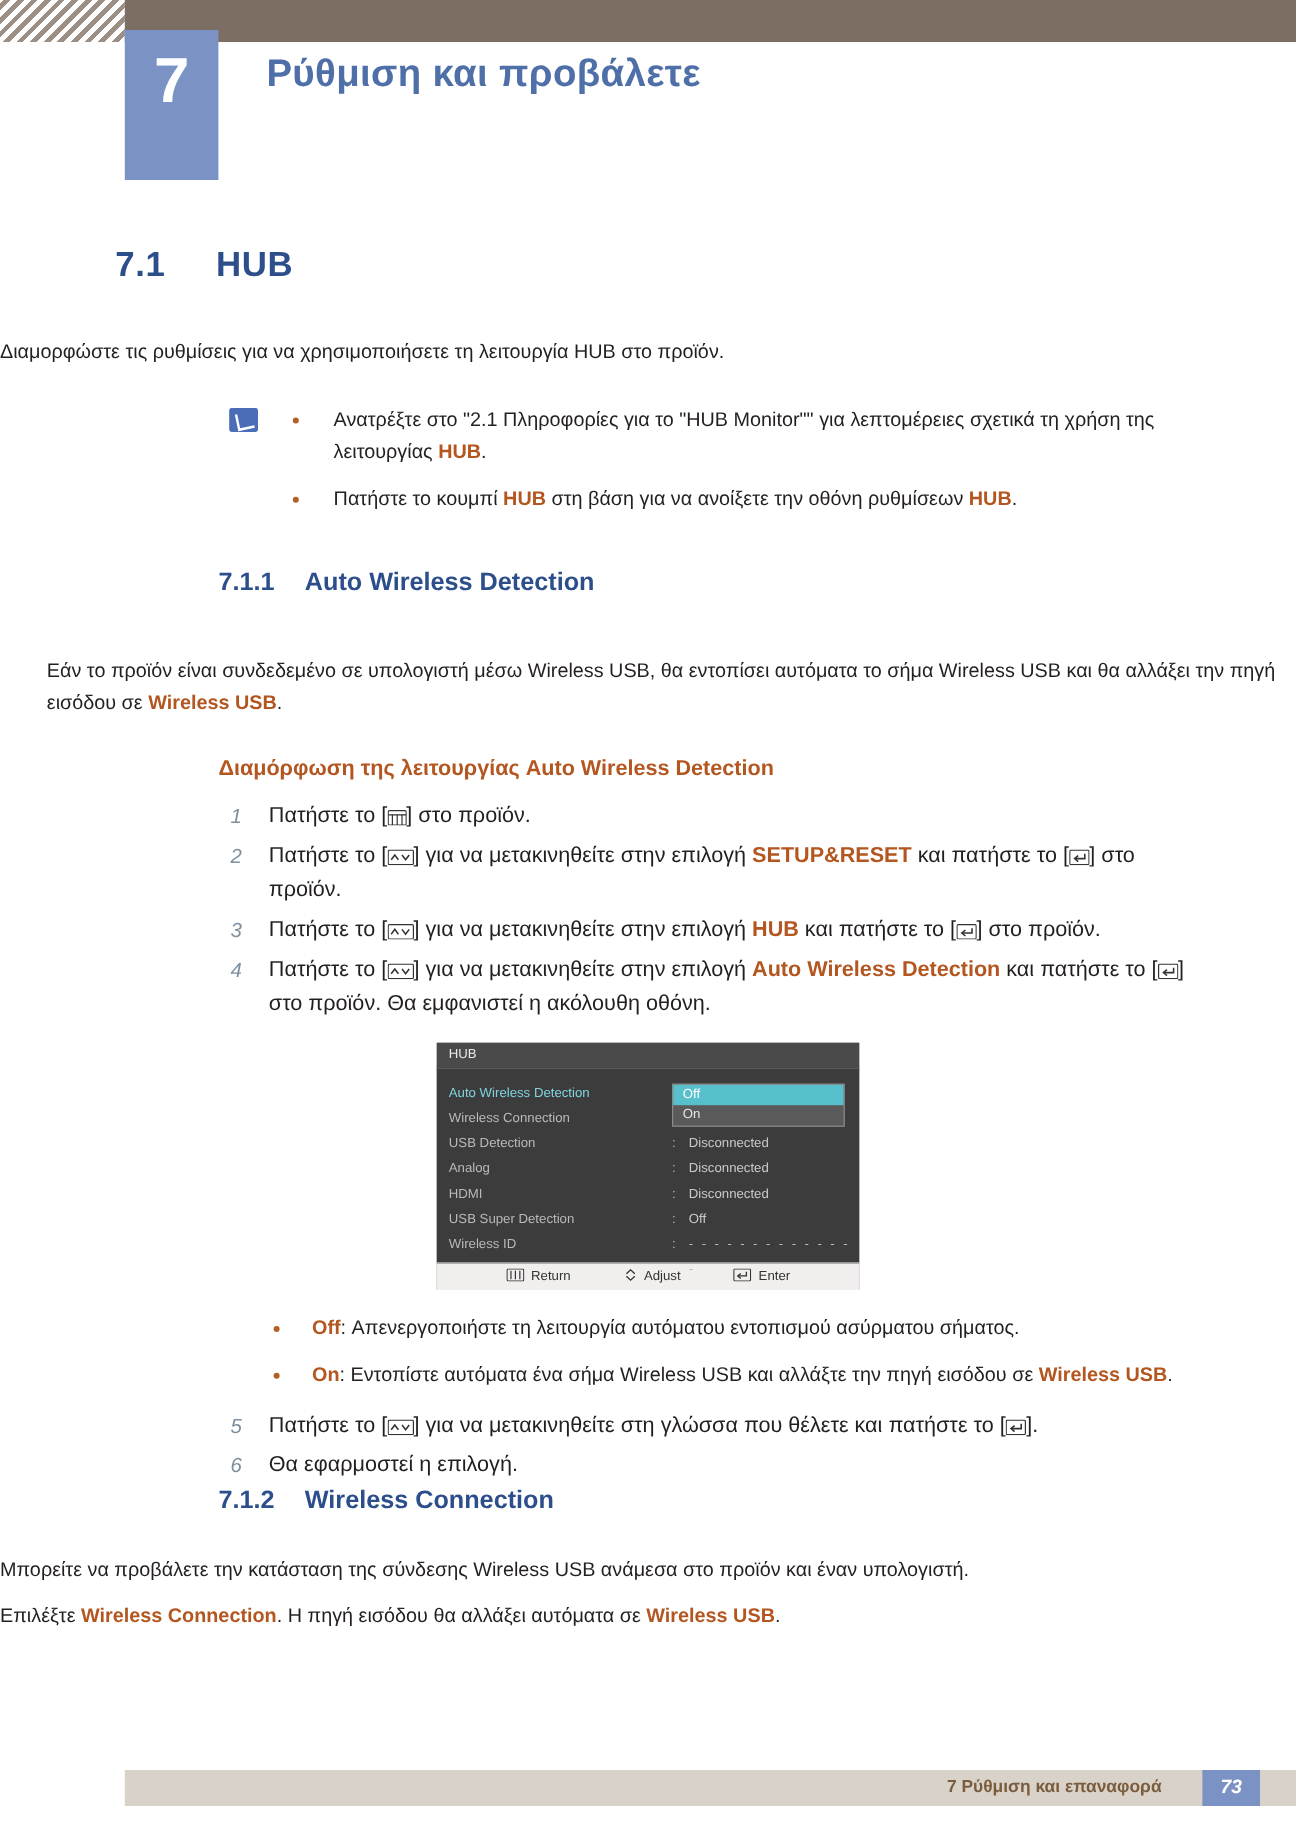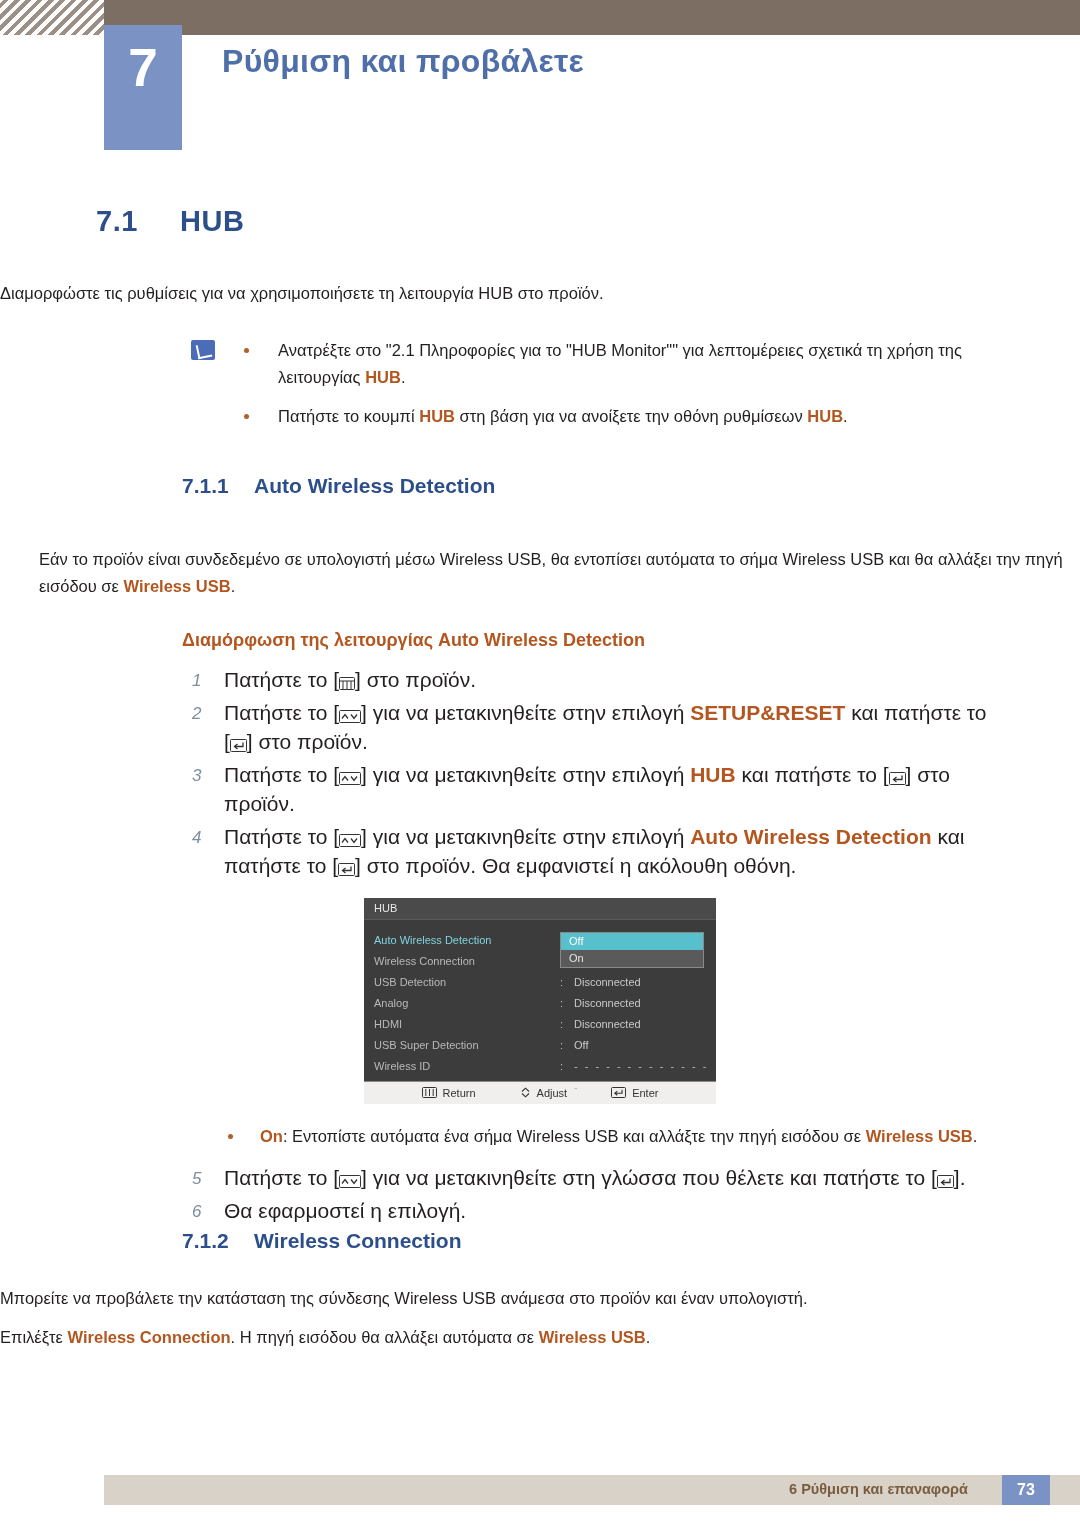--- a/index.html
+++ b/index.html
@@ -170,21 +170,21 @@
 
   ol.steps {
     list-style: none;
     counter-reset: step;
     margin: 14px 0 0 0;
     padding: 0;
   }
   ol.steps > li {
     position: relative;
     counter-increment: step;
-    font-size: 21px;
+    font-size: 18px;
     line-height: 29px;
     margin-left: 224px;
     margin-right: 82px;
     margin-bottom: 4px;
   }
   ol.steps > li::before {
     content: counter(step);
     position: absolute;
     left: -32px;
     top: 1px;
@@ -328,20 +328,21 @@
     bottom: 22px;
     width: 48px;
     height: 30px;
     background: #7b93c4;
     color: #ffffff;
     font-size: 16px;
     font-weight: bold;
     display: flex;
     align-items: center;
     justify-content: center;
+    font-style: italic;
   }
 </style>
 </head>
 <body>
 
 <div class="header">
   <div class="header-hatch"></div>
   <div class="header-bar"></div>
 </div>
 <div class="chapter-num-box"></div>
@@ -472,20 +473,21 @@
               <rect x="0.5" y="0.5" width="14" height="10" rx="1" fill="none" stroke="#333"></rect>
               <polyline points="11,2.8 11,6.3 4.2,6.3" fill="none" stroke="#333" stroke-width="1.1"></polyline>
               <polyline points="6.3,4.3 3.8,6.3 6.3,8.3" fill="none" stroke="#333" stroke-width="1.1"></polyline>
             </svg></span>
         <span>Enter</span>
       </div>
     </div>
   </div>
 
   <ul class="osd-opts">
+    <li><b class="or">Off</b>: Απενεργοποιήστε τη λειτουργία αυτόματου εντοπισμού ασύρματου σήματος.</li>
     <li><b class="or">On</b>: Εντοπίστε αυτόματα ένα σήμα Wireless USB και αλλάξτε την πηγή εισόδου σε <b class="or">Wireless USB</b>.</li>
   </ul>
 
   <ol class="steps" start="5" style="counter-reset: step 4; margin-top:12px;">
     <li>Πατήστε το [<span class="kbd"><svg width="22" height="13" viewBox="0 0 22 13">
             <rect x="0.5" y="0.5" width="21" height="12" rx="1" fill="none" stroke="#333"></rect>
             <polyline points="3,8.5 6,4.5 9,8.5" fill="none" stroke="#333" stroke-width="1.3"></polyline>
             <polyline points="12,4.5 15,8.5 18,4.5" fill="none" stroke="#333" stroke-width="1.3"></polyline>
           </svg></span>] για να μετακινηθείτε στη γλώσσα που θέλετε και πατήστε το [<span class="kbd"><svg width="17" height="13" viewBox="0 0 17 13">
             <rect x="0.5" y="0.5" width="16" height="12" rx="1" fill="none" stroke="#333"></rect>
@@ -499,15 +501,15 @@
     <span class="num">7.1.2</span><span>Wireless Connection</span>
   </div>
 
   <p class="body ml" style="margin-top:32px;">Μπορείτε να προβάλετε την κατάσταση της σύνδεσης Wireless USB ανάμεσα στο προϊόν και έναν υπολογιστή.</p>
 
   <p class="body ml" style="margin-top:12px;">Επιλέξτε <b class="or">Wireless Connection</b>. Η πηγή εισόδου θα αλλάξει αυτόματα σε <b class="or">Wireless USB</b>.</p>
 </div>
 
 <div class="footer">
   <div class="footer-bar"></div>
-  <div class="footer-text">6 Ρύθμιση και επαναφορά</div>
+  <div class="footer-text">7 Ρύθμιση και επαναφορά</div>
   <div class="footer-page">73</div>
 </div>
 
 </body></html>

